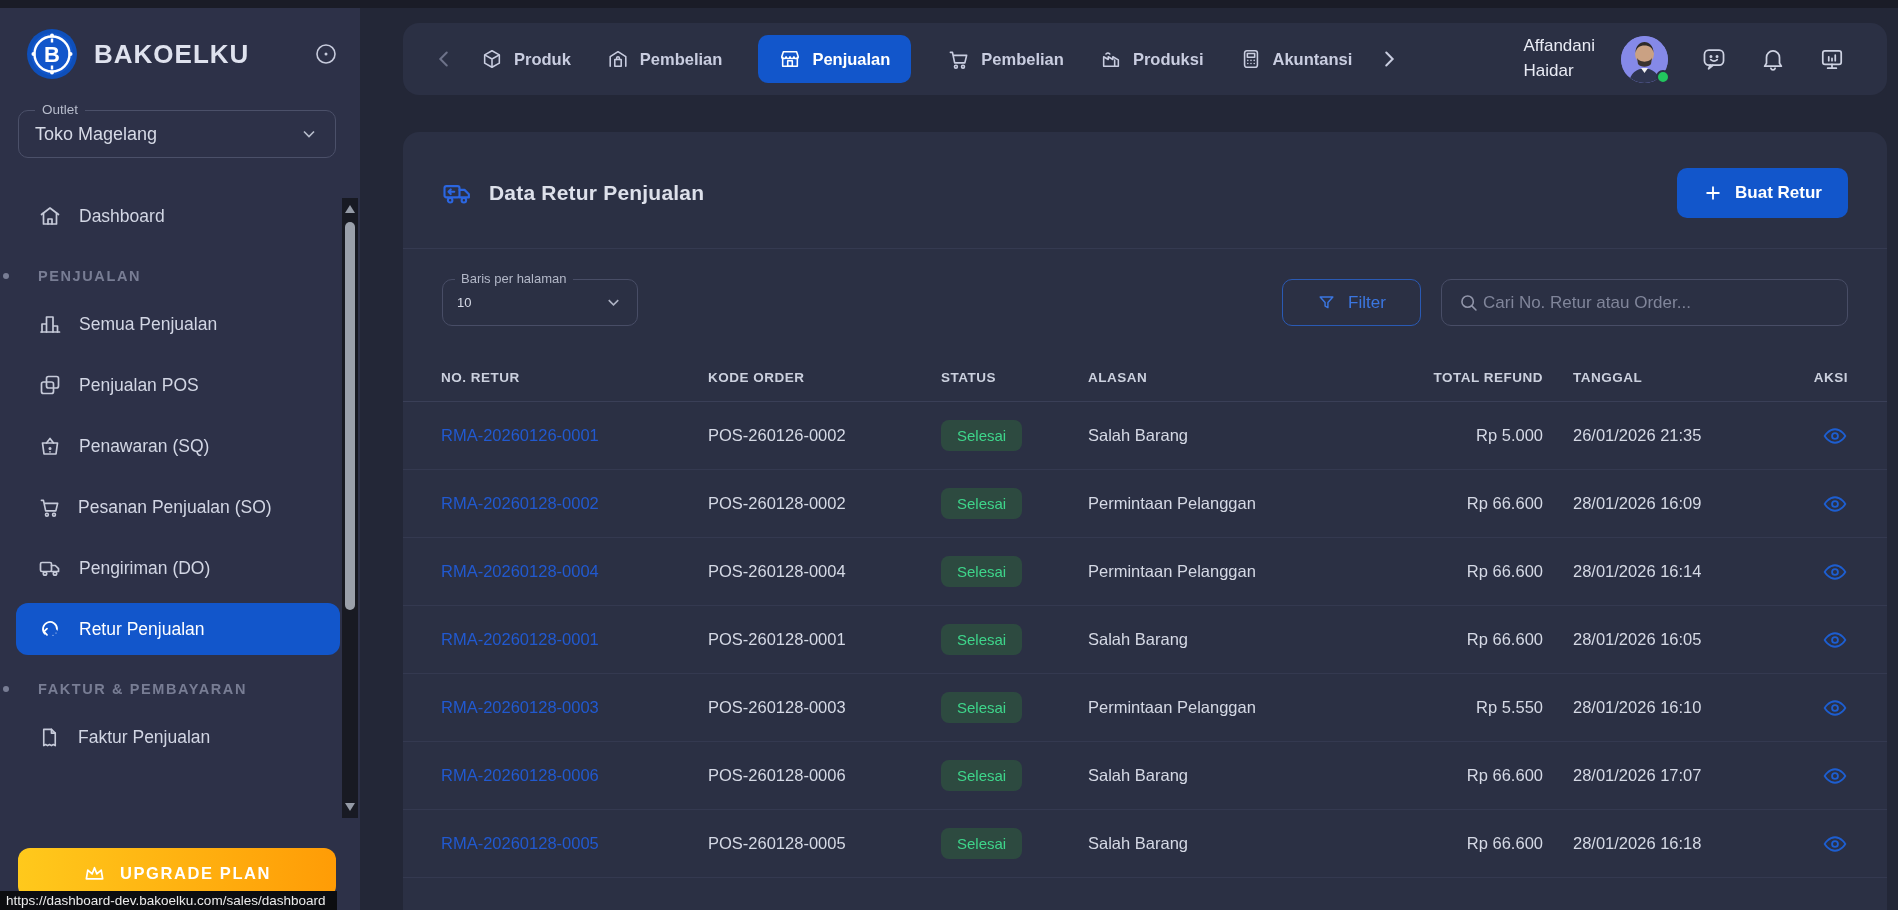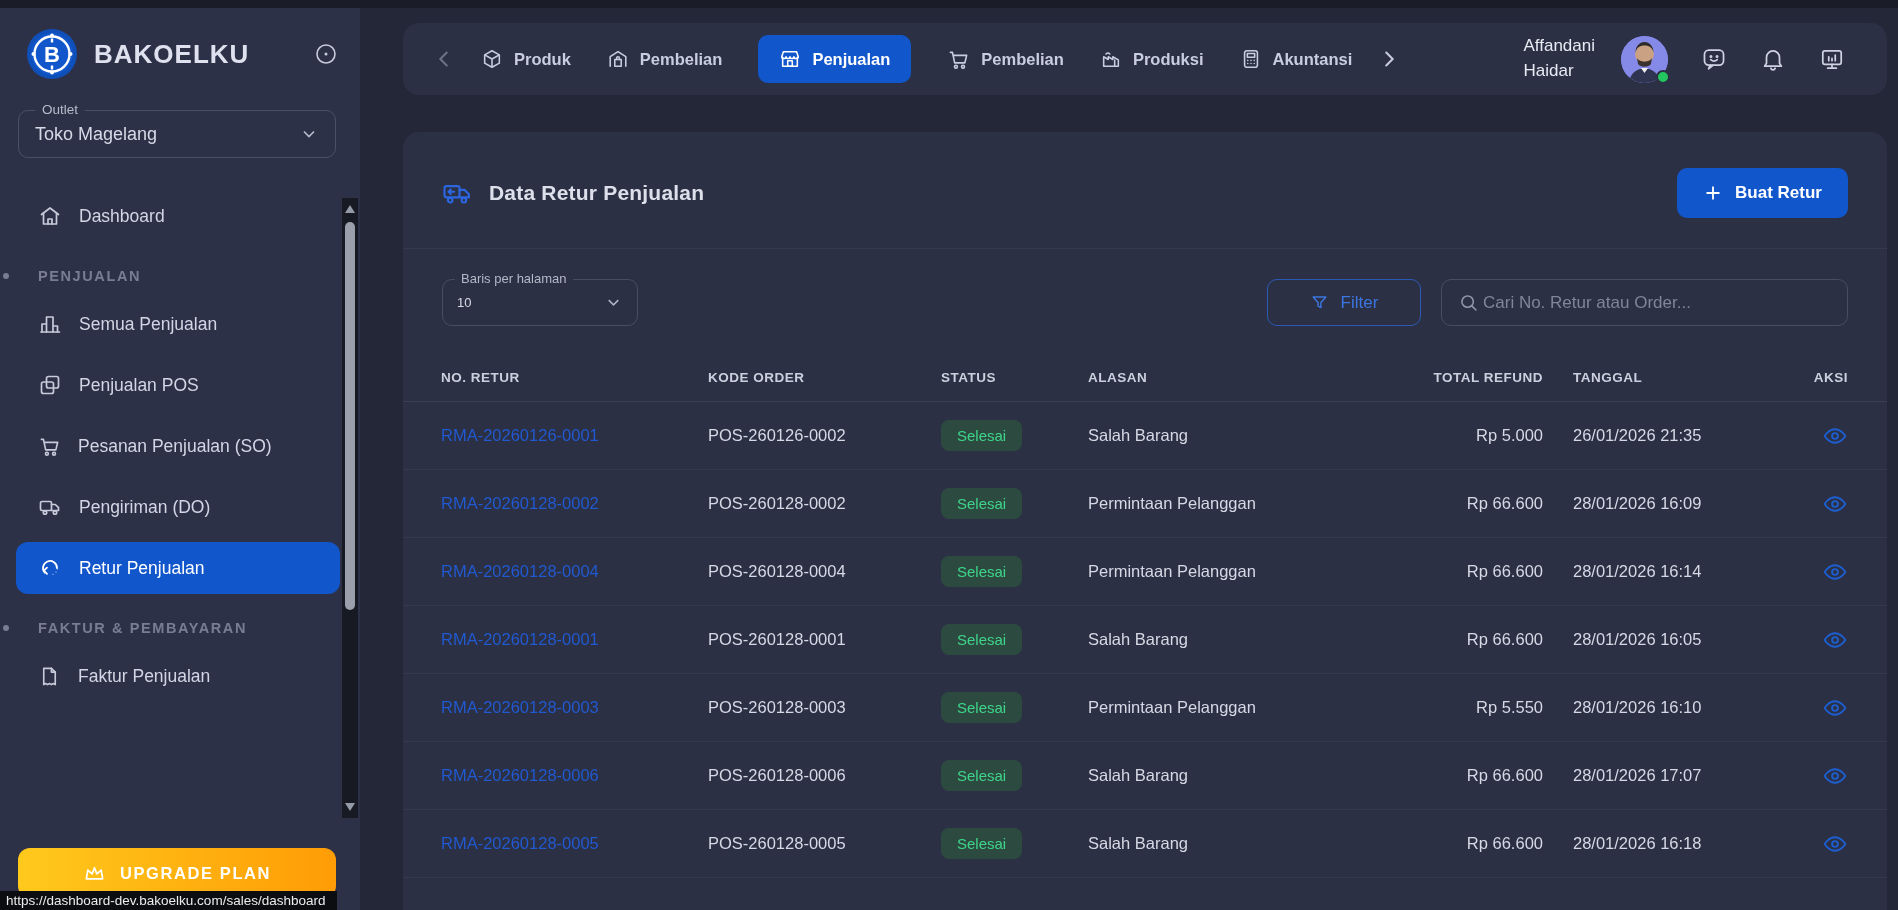--- a/index.html
+++ b/index.html
@@ -60,21 +60,21 @@
   .title-wrap .icn { color:#2b66e0; }
   .card-title { font-size:21px; font-weight:800; color:#dde0ea; letter-spacing:.2px;text-align:center; }
   .create-btn { margin-left:auto; display:flex; align-items:center; gap:12px; background:#1256cb; border:none; border-radius:10px; color:#ffffff; font-family:"Liberation Sans",sans-serif; font-size:17px; font-weight:700; padding:15px 26px; cursor:pointer; }
   .head-sep { margin-top:30px; border-bottom:1px solid #353a51; }
 
   .controls { display:flex; align-items:center; padding:30px 39px 0 39px; }
   .rpp-box { position:relative; width:196px; height:47px; border:1.5px solid #484d66; border-radius:10px; display:flex; align-items:center; padding:0 14px; cursor:pointer; }
   .rpp-label { position:absolute; top:-9px; left:12px; background:#2b3044; padding:0 6px; font-size:13px; color:#b3b8c8; }
   .rpp-value { font-size:13px; color:#d6dae6; }
   .rpp-box .icn { margin-left:auto; color:#aeb3c4; }
-  .filter-btn { margin-left:auto; display:flex; align-items:center; gap:12px; width:154px; height:47px; justify-content:center; background:transparent; border:1.5px solid #2a5ab4; border-radius:10px; color:#3b76e0; font-family:"Liberation Sans",sans-serif; font-size:17px; font-weight:500; cursor:pointer; }
+  .filter-btn { margin-left:auto; display:flex; align-items:center; gap:12px; width:139px; height:47px; justify-content:center; background:transparent; border:1.5px solid #2a5ab4; border-radius:10px; color:#3b76e0; font-family:"Liberation Sans",sans-serif; font-size:17px; font-weight:500; cursor:pointer; }
   .search-box { margin-left:20px; display:flex; align-items:center; gap:4px; width:407px; height:47px; border:1.5px solid #484d66; border-radius:10px; padding:0 16px; }
   .search-box .icn { color:#9296aa; }
   .search-input { flex:1; background:transparent; border:none; outline:none; color:#d6dae6; font-family:"Liberation Sans",sans-serif; font-size:17px; }
   .search-input::placeholder { color:#80859a; }
 
   .table { margin-top:28px; }
   .tr { display:grid; grid-template-columns:267px 233px 147px 1fr 190px 215px 90px; align-items:center; padding:0 39px 0 38px; }
   .thead { height:48px; border-bottom:1px solid #3a3f57; }
   .th { font-size:13.5px; font-weight:700; letter-spacing:.5px; color:#cbd0de; }
   .tbody-row { height:68px; border-bottom:1px solid #343950; font-size:16.5px; color:#d5d9e5; }
@@ -152,20 +152,31 @@
           <span class="icn">
             <svg width="24" height="24" viewBox="0 0 24 24" fill="none" stroke="currentColor" stroke-width="1.7" stroke-linejoin="round">
               <rect x="8.5" y="3.5" width="12" height="11.5" rx="2"></rect>
               <rect x="3.5" y="9" width="12" height="11.5" rx="2"></rect>
             </svg>
           </span>
           <span>Penjualan POS</span>
         </div>
         <div class="menu-item">
           <span class="icn">
+            <svg width="24" height="24" viewBox="0 0 24 24" fill="none" stroke="currentColor" stroke-width="1.7" stroke-linecap="round" stroke-linejoin="round">
+              <path d="M4.5 9h15L18 20H6z"></path>
+              <path d="M8.5 9l3.5-4.5L15.5 9"></path>
+              <circle cx="12" cy="14.5" r="0.7" fill="currentColor"></circle>
+              <path d="M12 17.8v.01"></path>
+            </svg>
+          </span>
+          <span>Penawaran (SQ)</span>
+        </div>
+        <div class="menu-item">
+          <span class="icn">
             <svg width="23" height="23" viewBox="0 0 24 24" fill="none" stroke="currentColor" stroke-width="1.7" stroke-linecap="round" stroke-linejoin="round">
               <path d="M3.5 4.5h2.2l2.3 11h10.6l1.9-7.8H6.3"></path>
               <circle cx="9.3" cy="19.5" r="1.5"></circle>
               <circle cx="16.7" cy="19.5" r="1.5"></circle>
             </svg>
           </span>
           <span>Pesanan Penjualan (SO)</span>
         </div>
         <div class="menu-item">
           <span class="icn">

